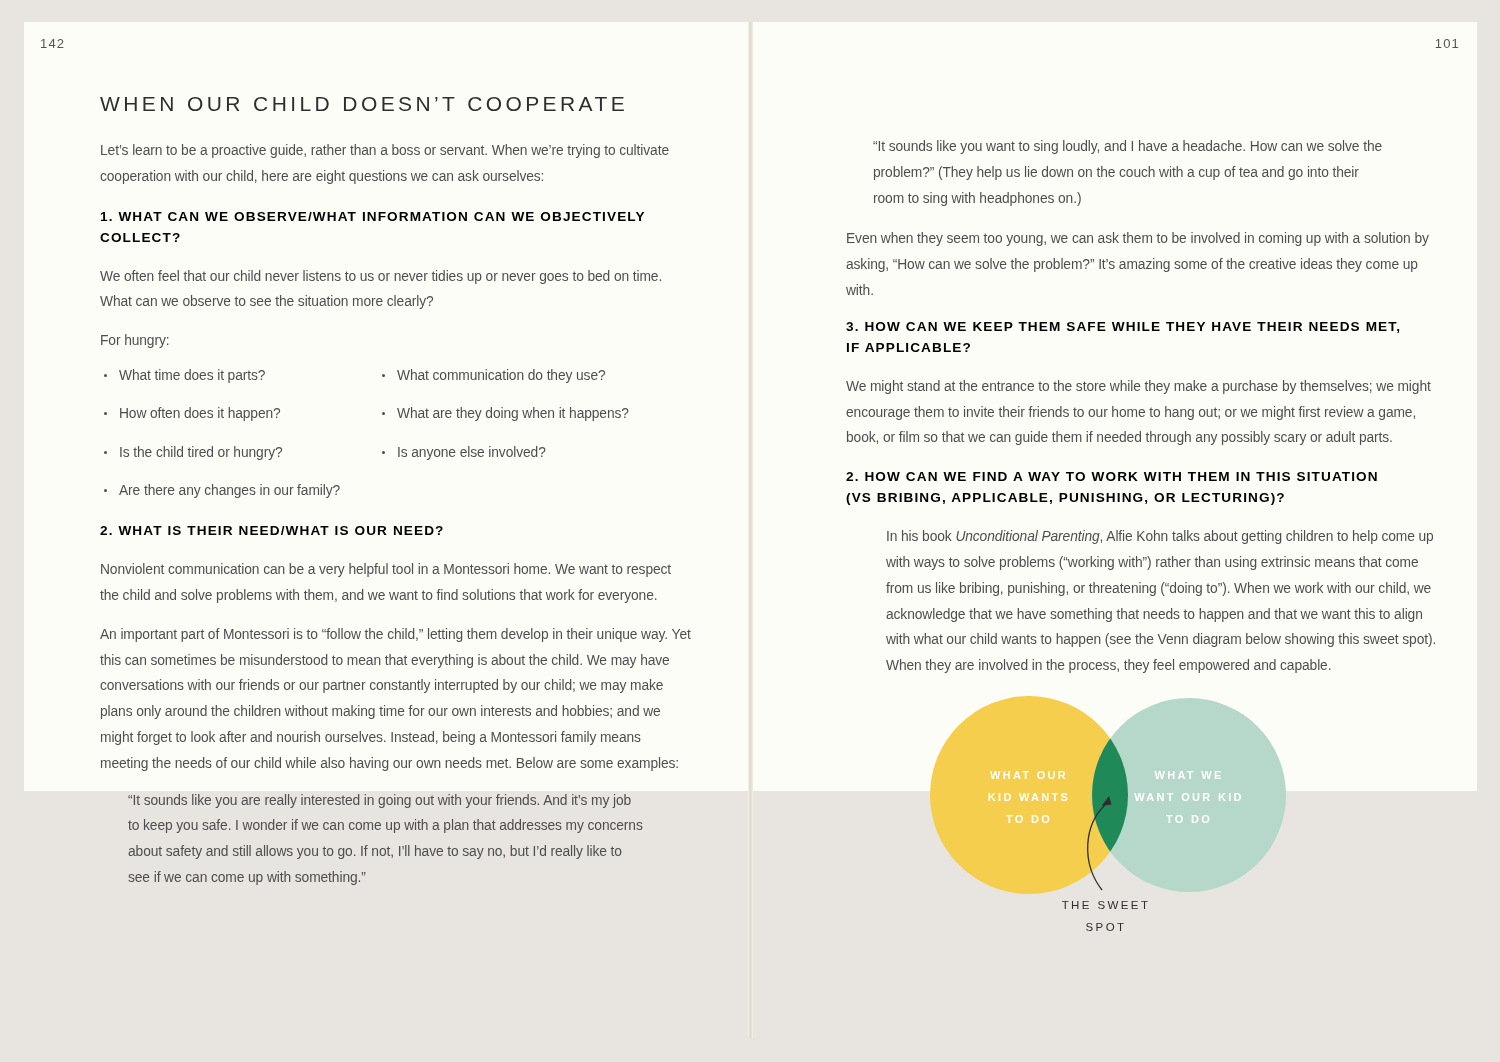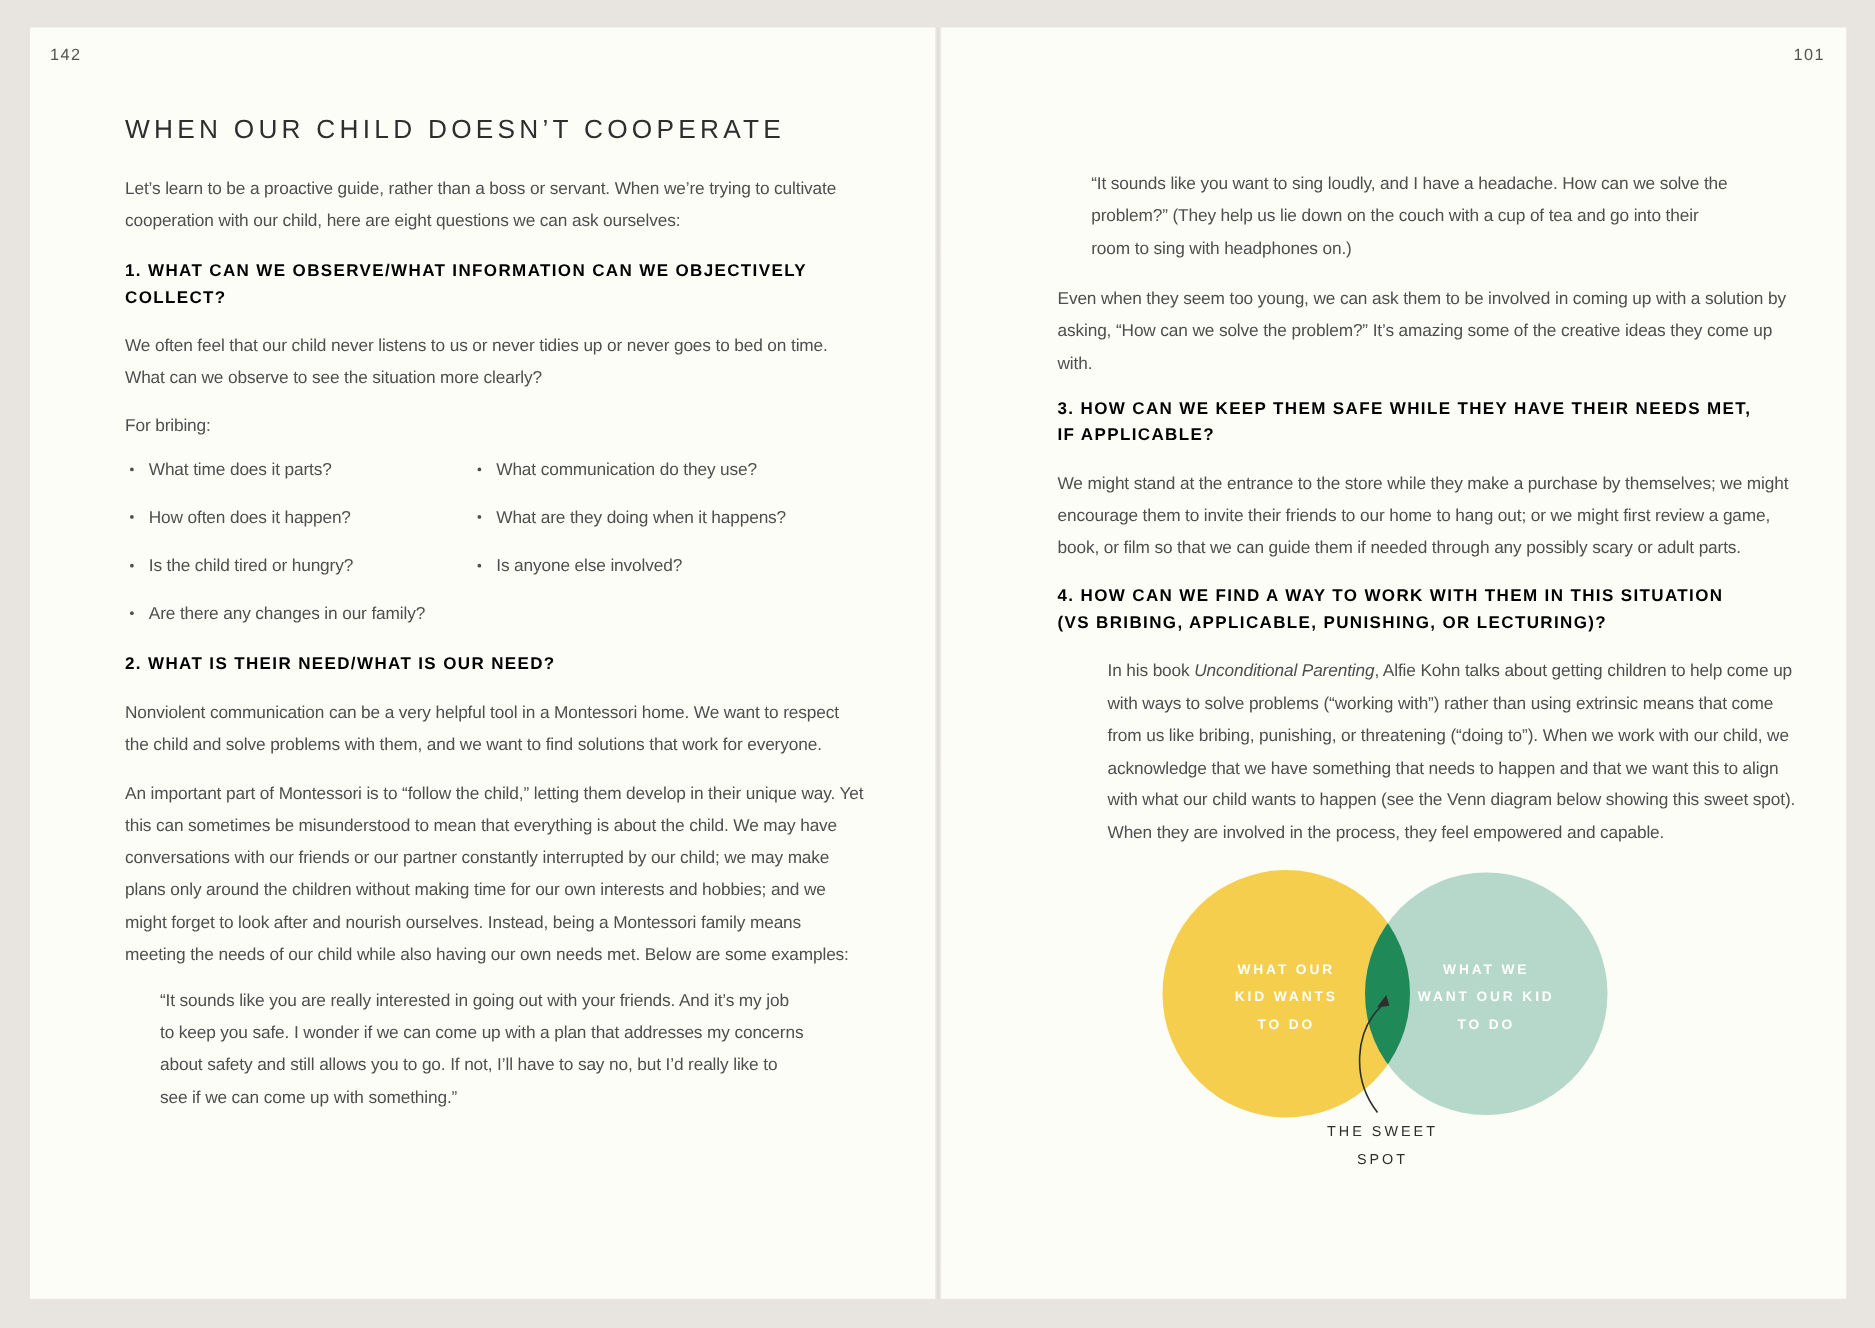--- a/index.html
+++ b/index.html
@@ -19,21 +19,21 @@
     position: absolute;
     left: 24px;
     top: 22px;
     width: 1453px;
     height: 1017px;
     display: flex;
   }
   .page {
     position: relative;
     background: #fdfdf8;
-    height: 1017px;
+    height: 769px;
     flex: 0 0 724px;
   }
   .spine {
     flex: 0 0 5px;
     background: linear-gradient(to right, #f2f0ea, #dedad3, #f2f0ea);
   }
   .page-number {
     position: absolute;
     top: 14px;
     font-size: 13px;
@@ -130,21 +130,21 @@
 
         <p class="body-text" style="margin-bottom:16px;">Let’s learn to be a proactive guide, rather than a boss or servant. When we’re trying to cultivate cooperation with our child, here are eight questions we can ask ourselves:</p>
 
         <h2 class="gold-heading">
           <span>1. WHAT CAN WE OBSERVE/WHAT INFORMATION CAN WE OBJECTIVELY</span><br>
           <span>COLLECT?</span>
         </h2>
 
         <p class="body-text">We often feel that our child never listens to us or never tidies up or never goes to bed on time. What can we observe to see the situation more clearly?</p>
 
-        <p class="body-text" style="margin-bottom:9px;">For bribing:</p>
+        <p class="body-text" style="margin-bottom:9px;">For hungry:</p>
 
         <div class="bullet-columns">
           <div class="bullet-col-1">
             <div class="bullet-item">
               <span class="bullet-dot"></span>
               <span>What time does it parts?</span>
             </div>
             <div class="bullet-item">
               <span class="bullet-dot"></span>
               <span>How often does it happen?</span>
@@ -196,21 +196,21 @@
         <p class="body-text" style="margin-bottom:12px;">Even when they seem too young, we can ask them to be involved in coming up with a solution by asking, “How can we solve the problem?” It’s amazing some of the creative ideas they come up with.</p>
 
         <h2 class="gold-heading">
           <span>3. HOW CAN WE KEEP THEM SAFE WHILE THEY HAVE THEIR NEEDS MET,</span><br>
           <span>IF APPLICABLE?</span>
         </h2>
 
         <p class="body-text" style="margin-bottom:15px;">We might stand at the entrance to the store while they make a purchase by themselves; we might encourage them to invite their friends to our home to hang out; or we might first review a game, book, or film so that we can guide them if needed through any possibly scary or adult parts.</p>
 
         <h2 class="gold-heading">
-          <span>4. HOW CAN WE FIND A WAY TO WORK WITH THEM IN THIS SITUATION</span><br>
+          <span>2. HOW CAN WE FIND A WAY TO WORK WITH THEM IN THIS SITUATION</span><br>
           <span>(VS BRIBING, APPLICABLE, PUNISHING, OR LECTURING)?</span>
         </h2>
 
         <p class="body-text" style="margin-bottom:0;margin-left:40px;">
           <span>In his book </span><span class="italic">Unconditional Parenting</span><span>, Alfie Kohn talks about getting children to help come up with ways to solve problems (“working with”) rather than using extrinsic means that come from us like bribing, punishing, or threatening (“doing to”). When we work with our child, we acknowledge that we have something that needs to happen and that we want this to align with what our child wants to happen (see the Venn diagram below showing this sweet spot). When they are involved in the process, they feel empowered and capable.</span>
         </p>
 
         <div class="venn-wrap">
           <svg width="420" height="252" viewBox="0 0 420 252" xmlns="http://www.w3.org/2000/svg">
             <defs>

